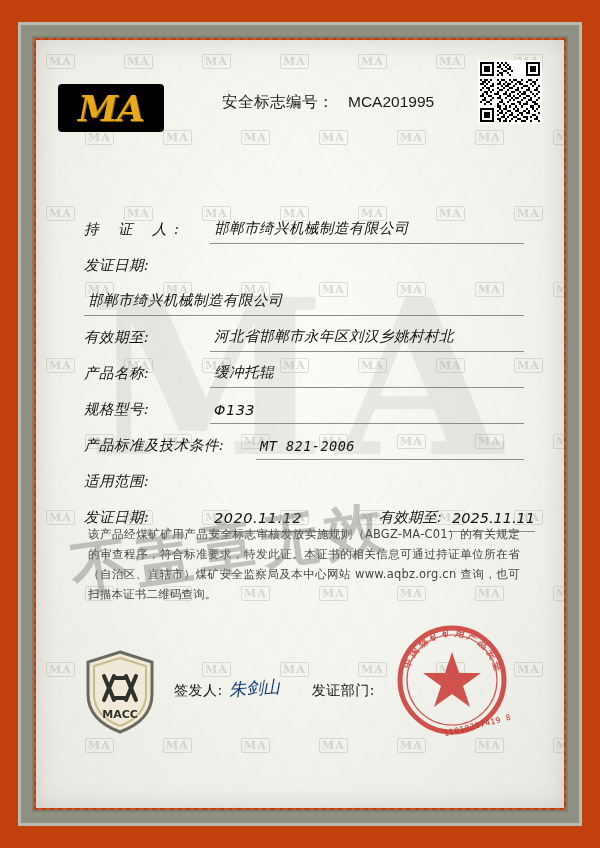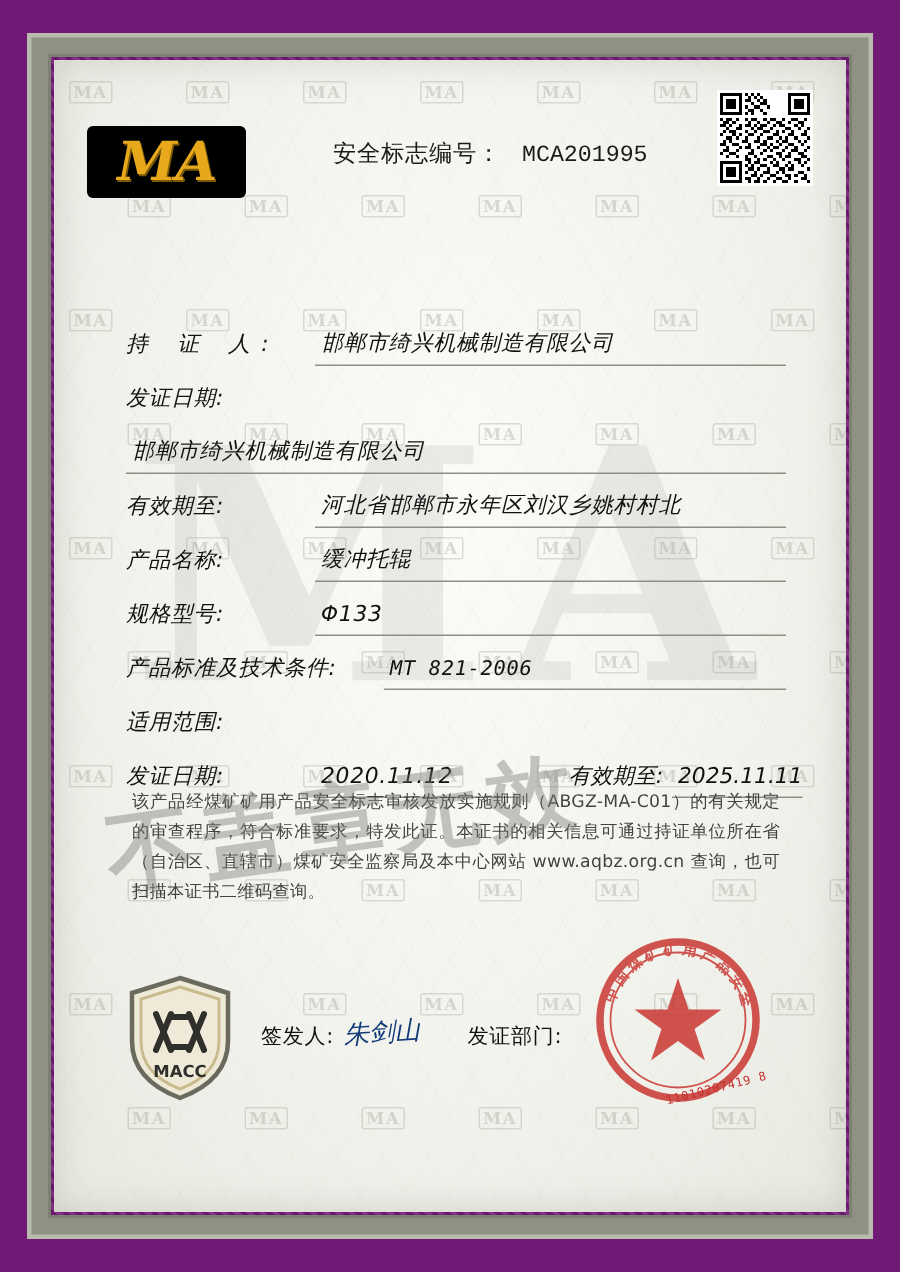--- a/index.html
+++ b/index.html
@@ -12,21 +12,21 @@
     height: 848px;
     overflow: hidden;
     font-family: "DejaVu Sans", "Liberation Sans", sans-serif;
   }
 
   
   .certificate {
     position: relative;
     width: 600px;
     height: 848px;
-    background: #701a75;
+    background: #c2410c;
     box-sizing: border-box;
   }
 
   
   .border-band {
     position: absolute;
     left: 18px;
     top: 22px;
     right: 18px;
     bottom: 22px;
@@ -130,21 +130,21 @@
     position: absolute;
     left: 186px;
     top: 52px;
     font-size: 15.5px;
     color: #1a1a1a;
     letter-spacing: 0.5px;
     white-space: nowrap;
   }
   .cert-number .num {
     margin-left: 14px;
-    font-family: Liberation Mono, monospace;
+    font-family: Liberation Sans, sans-serif;
     letter-spacing: 0px;
   }
 
   
   .qr {
     position: absolute;
     right: 22px;
     top: 20px;
     width: 64px;
     height: 64px;

